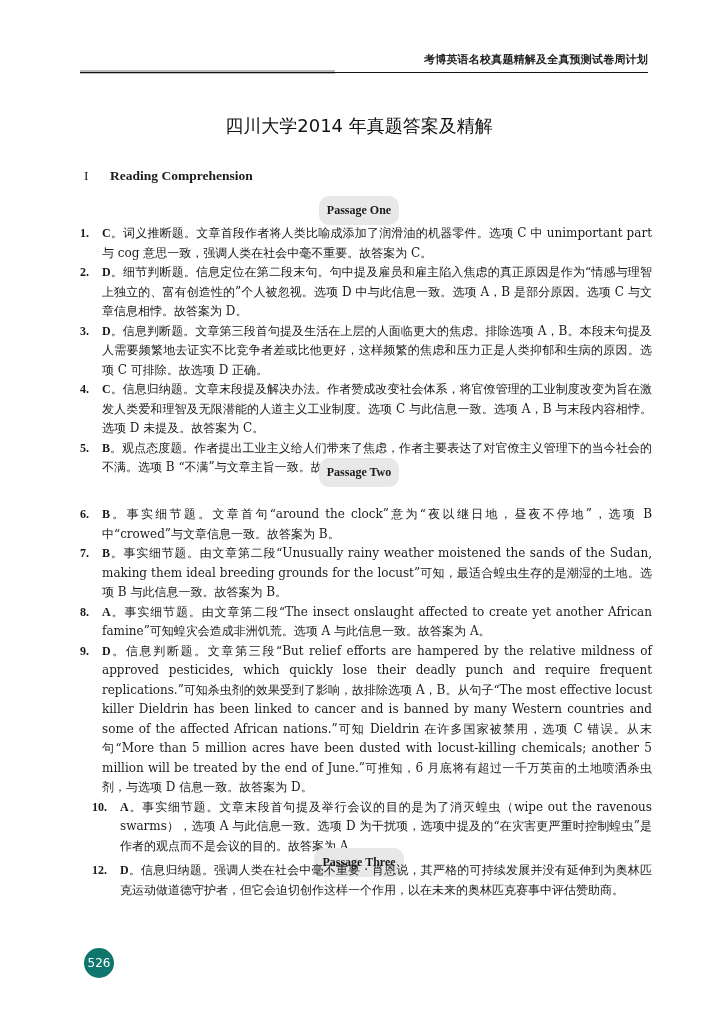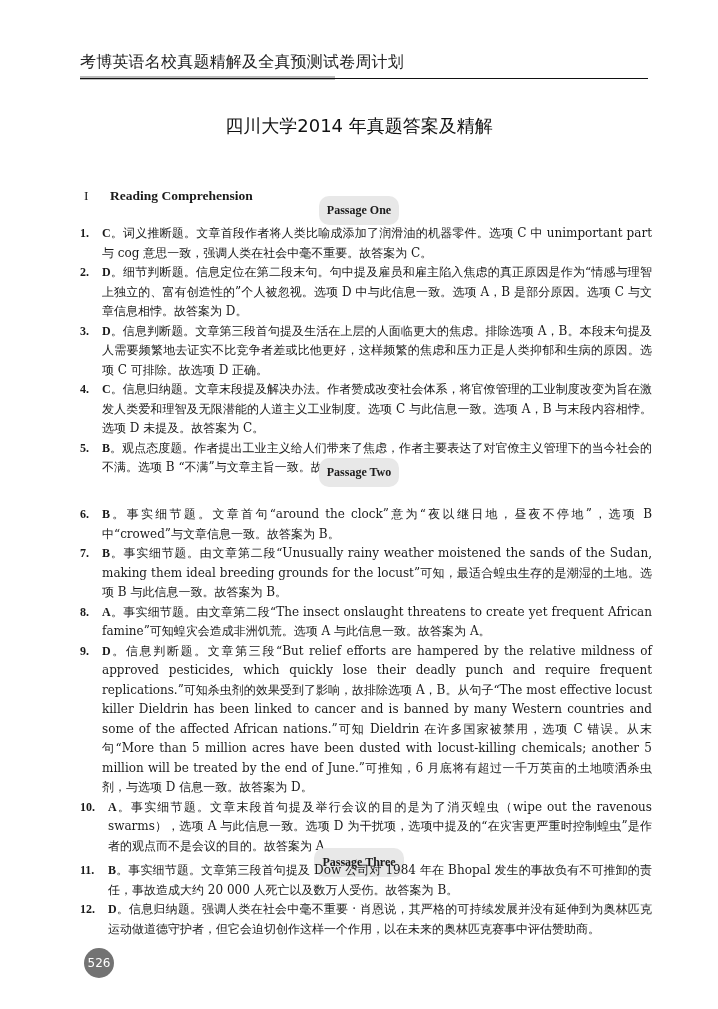--- a/index.html
+++ b/index.html
@@ -1,35 +1,35 @@
 <!DOCTYPE html>
 <html><head>
 <meta charset="utf-8">
 <style>
   html, body { margin: 0; padding: 0; background: #ffffff; }
   body { width: 718px; height: 1009px; position: relative; overflow: hidden;
          font-family: "DejaVu Serif", "Liberation Serif", serif; color: #1a1a1a; }
   .header { position: absolute; left: 80px; top: 52px; width: 568px; }
-  .header-title { font-family: "DejaVu Sans", sans-serif; font-size: 16px; font-weight: normal; color: #222; letter-spacing: 0.2px; }
+  .header-title { font-family: "DejaVu Sans", sans-serif; font-size: 11px; font-weight: bold; color: #222; letter-spacing: 0.2px; text-align: right; }
   .header-rule { position: relative; height: 4px; margin-top: 3px; }
   .header-rule .thick { position: absolute; left: 0; top: 0; width: 255px; height: 4px; background: #bdbdbd; }
   .header-rule .thin { position: absolute; left: 0; top: 2px; width: 568px; height: 1px; background: #111; }
   .doc-title { position: absolute; left: 0; width: 718px; top: 114px; text-align: center;
                font-family: "DejaVu Sans", sans-serif; font-size: 18px; color: #111; }
-  .section-heading { position: absolute; left: 84px; top: 168px; font-size: 13.5px; font-weight: bold; font-family: "Liberation Serif", serif; margin-top: 20px; }
+  .section-heading { position: absolute; left: 84px; top: 168px; font-size: 13.5px; font-weight: bold; font-family: "Liberation Serif", serif; }
   .section-heading .num { display: inline-block; width: 26px; font-weight: normal; }
   .passage-label { position: absolute; left: 0; width: 718px; text-align: center; }
   .passage-label span { display: inline-block; background: #e8e8e8; padding: 7px 8px; font-family: "Liberation Serif", serif; font-weight: bold; font-size: 12px; border-radius: 10px; }
   .answers { position: absolute; left: 80px; width: 572px; font-size: 12px; line-height: 19.5px; }
   .item { position: relative; padding-left: 22px; text-align: justify; }
-  .item.wide { padding-left: 28px; }
+  .item.wide { padding-left: 28px; margin-left: 12px; }
   .item .qnum { position: absolute; left: 0; top: 0; font-weight: bold; font-family: "Liberation Serif", serif; }
   .item .ans { font-weight: bold; font-family: "Liberation Serif", serif; }
   .page-number { position: absolute; left: 84px; top: 948px; width: 30px; height: 30px; border-radius: 50%;
-                 background: #737373; color: #fff; font-family: "DejaVu Sans", sans-serif; font-size: 12px;
+                 background: #0f766e; color: #fff; font-family: "DejaVu Sans", sans-serif; font-size: 12px;
                  display: flex; align-items: center; justify-content: center; }
 </style>
 </head>
 <body>
 
 <div class="header">
   <div class="header-title">考博英语名校真题精解及全真预测试卷周计划</div>
   <div class="header-rule">
       <div class="thick"></div>
       <div class="thin"></div>
@@ -48,24 +48,23 @@
   <div class="item"><span class="qnum">2.</span><span class="ans">D</span><span>。细节判断题。信息定位在第二段末句。句中提及雇员和雇主陷入焦虑的真正原因是作为“情感与理智上独立的、富有创造性的”个人被忽视。选项 D 中与此信息一致。选项 A，B 是部分原因。选项 C 与文章信息相悖。故答案为 D。</span></div>
   <div class="item"><span class="qnum">3.</span><span class="ans">D</span><span>。信息判断题。文章第三段首句提及生活在上层的人面临更大的焦虑。排除选项 A，B。本段末句提及人需要频繁地去证实不比竞争者差或比他更好，这样频繁的焦虑和压力正是人类抑郁和生病的原因。选项 C 可排除。故选项 D 正确。</span></div>
   <div class="item"><span class="qnum">4.</span><span class="ans">C</span><span>。信息归纳题。文章末段提及解决办法。作者赞成改变社会体系，将官僚管理的工业制度改变为旨在激发人类爱和理智及无限潜能的人道主义工业制度。选项 C 与此信息一致。选项 A，B 与末段内容相悖。选项 D 未提及。故答案为 C。</span></div>
   <div class="item"><span class="qnum">5.</span><span class="ans">B</span><span>。观点态度题。作者提出工业主义给人们带来了焦虑，作者主要表达了对官僚主义管理下的当今社会的不满。选项 B “不满”与文章主旨一致。故答案为 B。</span></div>
 </div>
 
 <div class="passage-label" style="top:458px;"><span>Passage Two</span></div>
 <div class="answers" style="top:505px;">
   <div class="item"><span class="qnum">6.</span><span class="ans">B</span><span>。事实细节题。文章首句“around the clock”意为“夜以继日地，昼夜不停地”，选项 B 中“crowed”与文章信息一致。故答案为 B。</span></div>
   <div class="item"><span class="qnum">7.</span><span class="ans">B</span><span>。事实细节题。由文章第二段“Unusually rainy weather moistened the sands of the Sudan, making them ideal breeding grounds for the locust”可知，最适合蝗虫生存的是潮湿的土地。选项 B 与此信息一致。故答案为 B。</span></div>
-  <div class="item"><span class="qnum">8.</span><span class="ans">A</span><span>。事实细节题。由文章第二段“The insect onslaught threatens to create yet frequent African famine”可知蝗灾会造成非洲饥荒。选项 A 与此信息一致。故答案为 A。</span></div>
+  <div class="item"><span class="qnum">8.</span><span class="ans">A</span><span>。事实细节题。由文章第二段“The insect onslaught affected to create yet another African famine”可知蝗灾会造成非洲饥荒。选项 A 与此信息一致。故答案为 A。</span></div>
   <div class="item"><span class="qnum">9.</span><span class="ans">D</span><span>。信息判断题。文章第三段“But relief efforts are hampered by the relative mildness of approved pesticides, which quickly lose their deadly punch and require frequent replications.”可知杀虫剂的效果受到了影响，故排除选项 A，B。从句子“The most effective locust killer Dieldrin has been linked to cancer and is banned by many Western countries and some of the affected African nations.”可知 Dieldrin 在许多国家被禁用，选项 C 错误。从末句“More than 5 million acres have been dusted with locust-killing chemicals; another 5 million will be treated by the end of June.”可推知，6 月底将有超过一千万英亩的土地喷洒杀虫剂，与选项 D 信息一致。故答案为 D。</span></div>
   <div class="item wide"><span class="qnum">10.</span><span class="ans">A</span><span>。事实细节题。文章末段首句提及举行会议的目的是为了消灭蝗虫（wipe out the ravenous swarms），选项 A 与此信息一致。选项 D 为干扰项，选项中提及的“在灾害更严重时控制蝗虫”是作者的观点而不是会议的目的。故答案为 A。</span></div>
 </div>
 
 <div class="passage-label" style="top:848px;"><span>Passage Three</span></div>
 <div class="answers" style="top:861px;">
-  <div class="item wide"><span class="qnum">11.</span><span class="ans">B</span><span>。事实细节题。文章第三段首句提及 Dow 公司对 1984 年在 Bhopal 发生的事故负有不可推卸的责任，事故造成大约 20 000 人死亡以及数万人受伤。故答案为 B。</span></div>
   <div class="item wide"><span class="qnum">12.</span><span class="ans">D</span><span>。信息归纳题。强调人类在社会中毫不重要 · 肖恩说，其严格的可持续发展并没有延伸到为奥林匹克运动做道德守护者，但它会迫切创作这样一个作用，以在未来的奥林匹克赛事中评估赞助商。</span></div>
 </div>
 
 <div class="page-number">526</div>
 
 </body></html>

